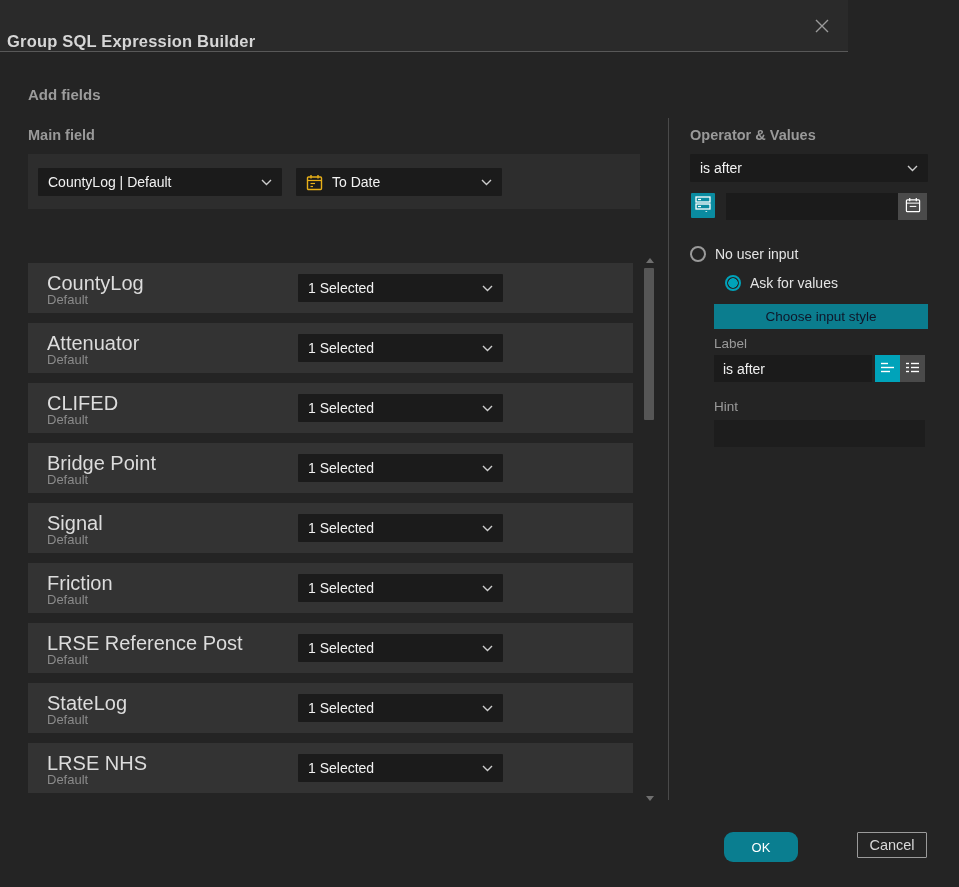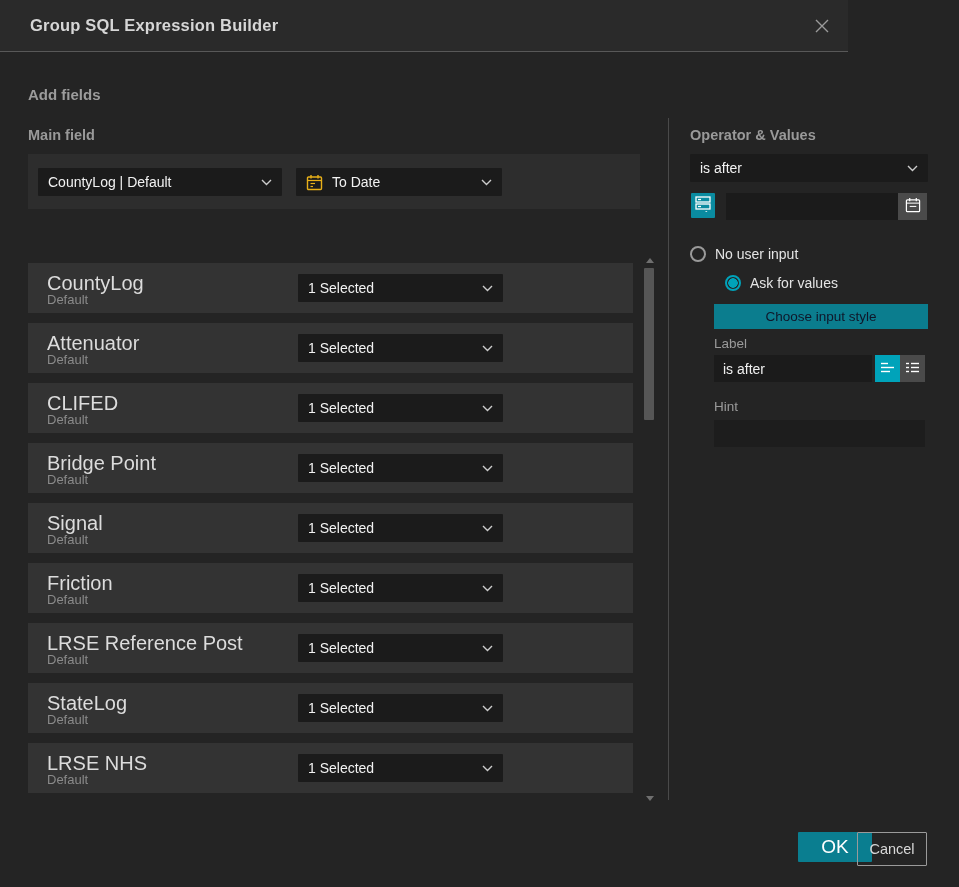--- a/index.html
+++ b/index.html
@@ -6,21 +6,21 @@
   html,body { background:#242424; }
   body { font-family:"Liberation Sans", sans-serif; }
   .dialog {
     position:relative; width:959px; height:887px;
     background:#242424; overflow:hidden; color:#dcdcdc;
   }
   
   .titlebar {
     position:absolute; left:0; top:0; width:848px; height:52px;
     background:#2a2a2a; border-bottom:1px solid #585858;
-    display:flex; align-items:center; padding:0 30px;
+    display:flex; align-items:flex-end; padding:0 7px;
   }
   .titlebar h1 { font-size:16.5px; font-weight:700; color:#d6d6d6; letter-spacing:.2px; }
   .close-btn {
     position:absolute; right:14px; top:14px; width:24px; height:24px;
     display:flex; align-items:center; justify-content:center; cursor:pointer;
   }
   
   .sect-heading { position:absolute; font-size:15px; font-weight:700; color:#9c9c9c; }
   .sub-heading  { position:absolute; font-size:14.5px; font-weight:700; color:#999999; }
   
@@ -105,26 +105,26 @@
     background:#4a4a4a; cursor:pointer;
   }
   .toggle-btn.active { background:#00a3ba; }
   .hint-input {
     position:absolute; left:714px; top:420px; width:211px; height:27px;
     background:#1d1d1d; border:none; color:#f0f0f0; font-size:14px;
     padding:0 9px; font-family:"Liberation Sans",sans-serif;
   }
   
   .ok-btn {
-    position:absolute; left:798px; top:832px; width:74px; height:30px;
-    background:#0a7e90; border:none; color:#ffffff; font-size:19px;
-    font-family:"Liberation Sans",sans-serif; cursor:pointer; border-radius:1px;
+    position:absolute; left:724px; top:832px; width:74px; height:30px;
+    background:#0a7e90; border:none; color:#ffffff; font-size:13px;
+    font-family:"Liberation Sans",sans-serif; cursor:pointer; border-radius:9px;
   }
   .cancel-btn {
-    position:absolute; left:857px; top:832px; width:70px; height:34px;
+    position:absolute; left:857px; top:832px; width:70px; height:26px;
     background:transparent; border:1px solid #9a9a9a; color:#d8d8d8; font-size:14.5px;
     font-family:"Liberation Sans",sans-serif; cursor:pointer; border-radius:1px;
   }
 </style>
 </head>
 <body>
 
 <div class="dialog">
 
   <div class="titlebar">

